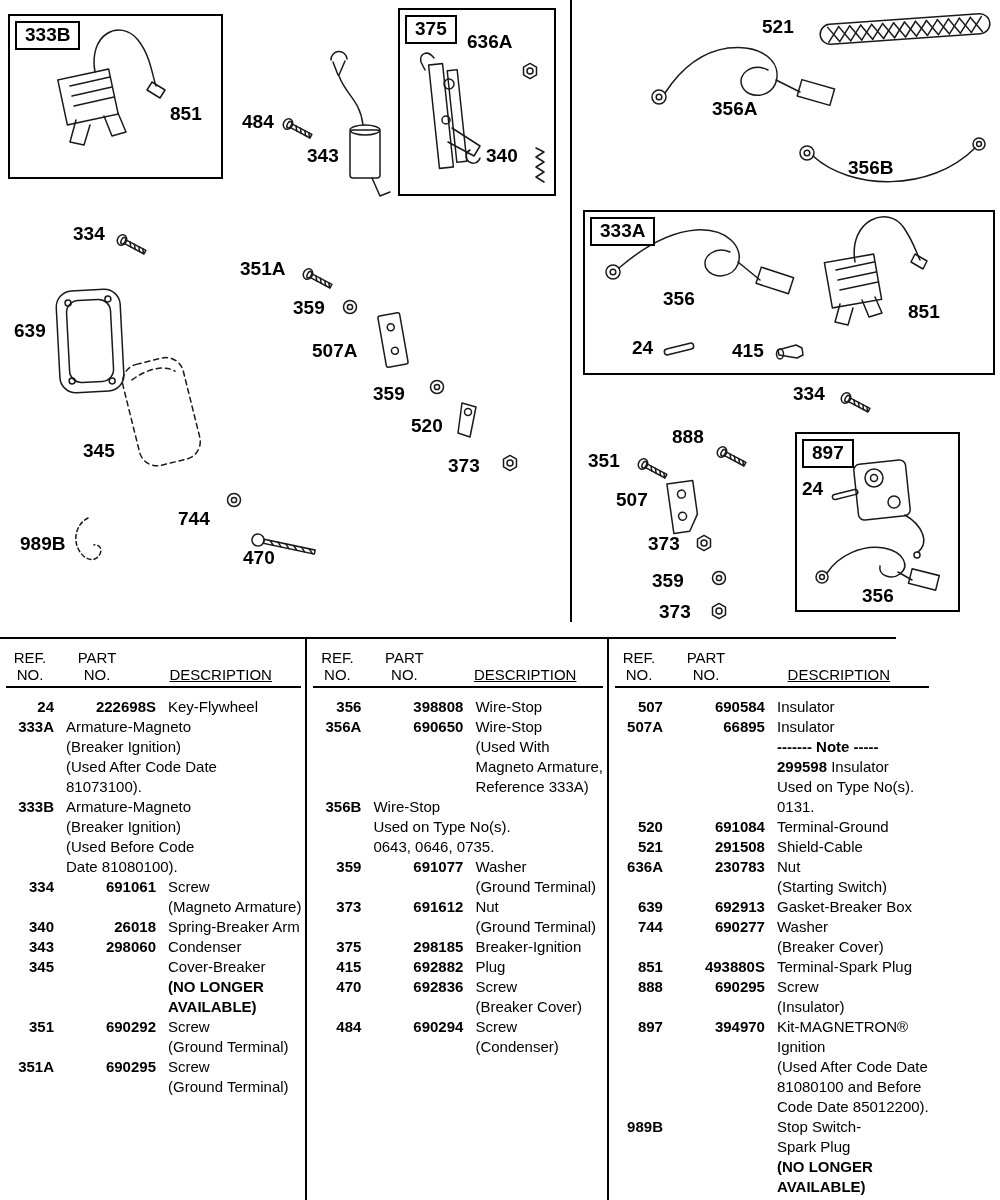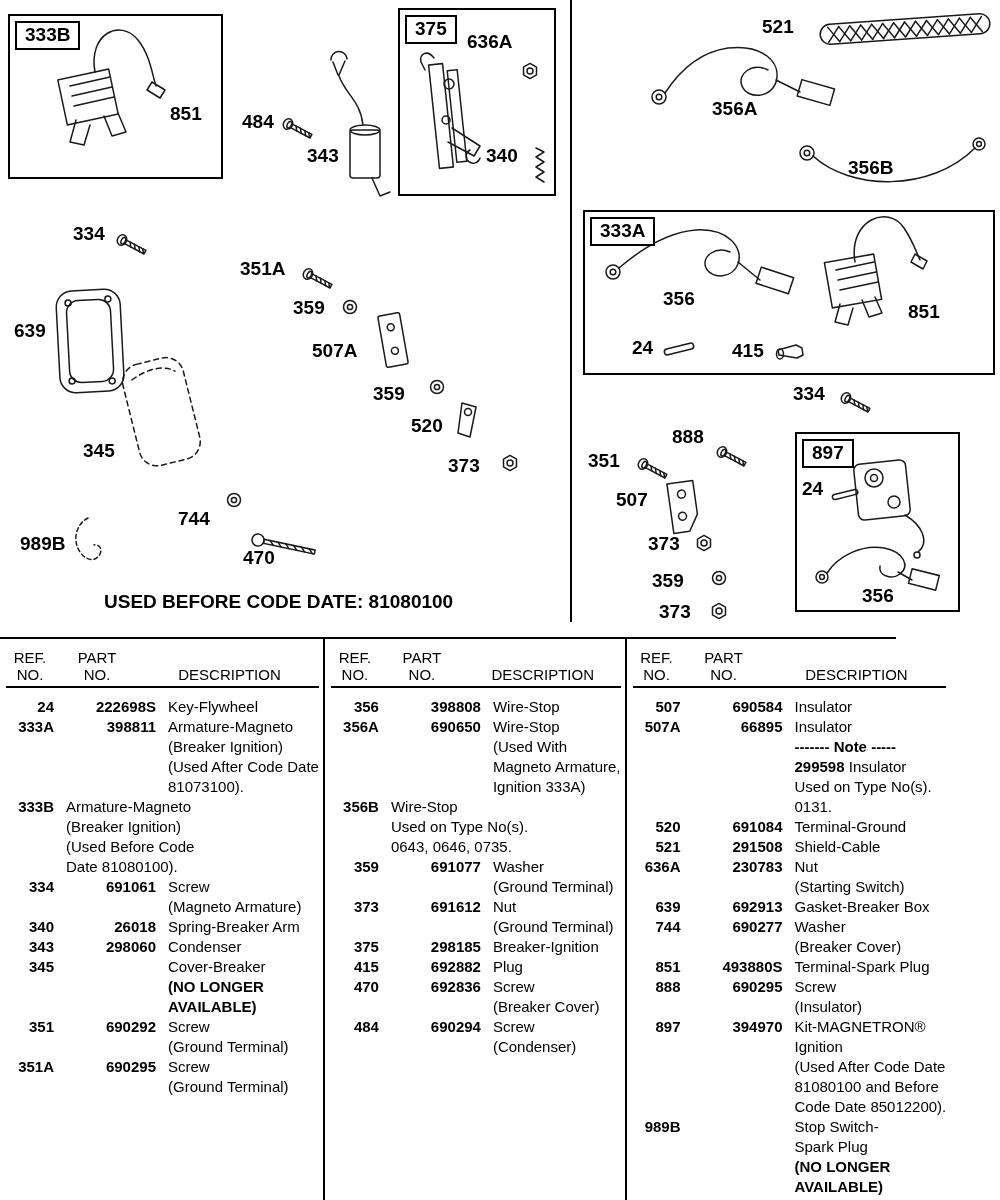--- a/index.html
+++ b/index.html
@@ -15,21 +15,21 @@
   .v-divider{position:absolute;left:570px;top:0;width:2px;height:622px;background:#000;}
   .footer-note{position:absolute;left:104px;top:591px;font-weight:bold;font-size:19px;white-space:nowrap;}
   .table-area{position:absolute;top:637px;left:0;width:896px;height:563px;border-top:2px solid #000;
               display:flex;box-sizing:border-box;}
   .col{width:333.33px;box-sizing:border-box;padding:0 4px 0 6px;}
   .col2,.col3{border-left:2px solid #000;}
   .col-head{display:flex;align-items:flex-end;border-bottom:2px solid #000;height:44px;
             padding-bottom:3px;font-size:15px;line-height:17px;}
   .h-ref{width:48px;text-align:center;}
   .h-part{width:86px;text-align:center;}
-  .h-desc{flex:1;text-align:center;}
+  .h-desc{flex:1;text-align:center;text-decoration:underline;}
   .col-body{padding-top:9px;}
   .t-row{display:flex;font-size:15px;line-height:20px;}
   .c-ref{width:48px;text-align:right;font-weight:bold;flex-shrink:0;}
   .c-part{width:86px;text-align:right;font-weight:bold;flex-shrink:0;padding-left:16px;}
   .c-desc{flex:1;padding-left:12px;}
   .d-line{white-space:nowrap;}
   .b{font-weight:bold;}
 </style>
 </head>
 <body>
@@ -190,21 +190,20 @@
       <g>
         <circle cx="822" cy="577" r="6"></circle>
           <circle cx="822" cy="577" r="2.4"></circle>
         <path d="M827,573 C838,556 862,544 884,548 C904,552 910,566 900,574 C892,580 878,576 880,566"></path>
         <path d="M898,572 L912,580"></path>
         <rect x="910" y="572" width="28" height="15" transform="rotate(14 924 579)"></rect>
       </g>
     </svg>
 
     <div class="v-divider"></div>
-    <div class="footer-note">USED BEFORE CODE DATE: 81080100</div>
 
   <div class="gbox" style="left: 8px; top: 14px; width: 215px; height: 165px;">
         <div class="gbox-label">333B</div>
       </div>
       <div class="gbox" style="left: 398px; top: 8px; width: 158px; height: 188px;">
         <div class="gbox-label">375</div>
       </div>
       <div class="gbox" style="left: 583px; top: 210px; width: 412px; height: 165px;">
         <div class="gbox-label">333A</div>
       </div>
@@ -264,21 +263,20 @@
         <div class="col-body">
           <div class="t-row">
             <div class="c-ref">24</div>
             <div class="c-part">222698S</div>
             <div class="c-desc">
               <div class="d-line"><span>Key-Flywheel</span></div>
             </div>
           </div>
           <div class="t-row">
             <div class="c-ref">333A</div>
-            <div class="c-part">398811</div>
             <div class="c-desc">
               <div class="d-line"><span>Armature-Magneto</span></div>
               <div class="d-line"><span>(Breaker Ignition)</span></div>
               <div class="d-line"><span>(Used After Code Date</span></div>
               <div class="d-line"><span>81073100).</span></div>
             </div>
           </div>
           <div class="t-row">
             <div class="c-ref">333B</div>
             <div class="c-desc">
@@ -359,21 +357,21 @@
               <div class="d-line"><span>Wire-Stop</span></div>
             </div>
           </div>
           <div class="t-row">
             <div class="c-ref">356A</div>
             <div class="c-part">690650</div>
             <div class="c-desc">
               <div class="d-line"><span>Wire-Stop</span></div>
               <div class="d-line"><span>(Used With</span></div>
               <div class="d-line"><span>Magneto Armature,</span></div>
-              <div class="d-line"><span>Ignition 333A)</span></div>
+              <div class="d-line"><span>Reference 333A)</span></div>
             </div>
           </div>
           <div class="t-row">
             <div class="c-ref">356B</div>
             <div class="c-desc">
               <div class="d-line"><span>Wire-Stop</span></div>
               <div class="d-line"><span>Used on Type No(s).</span></div>
               <div class="d-line"><span>0643, 0646, 0735.</span></div>
             </div>
           </div>

